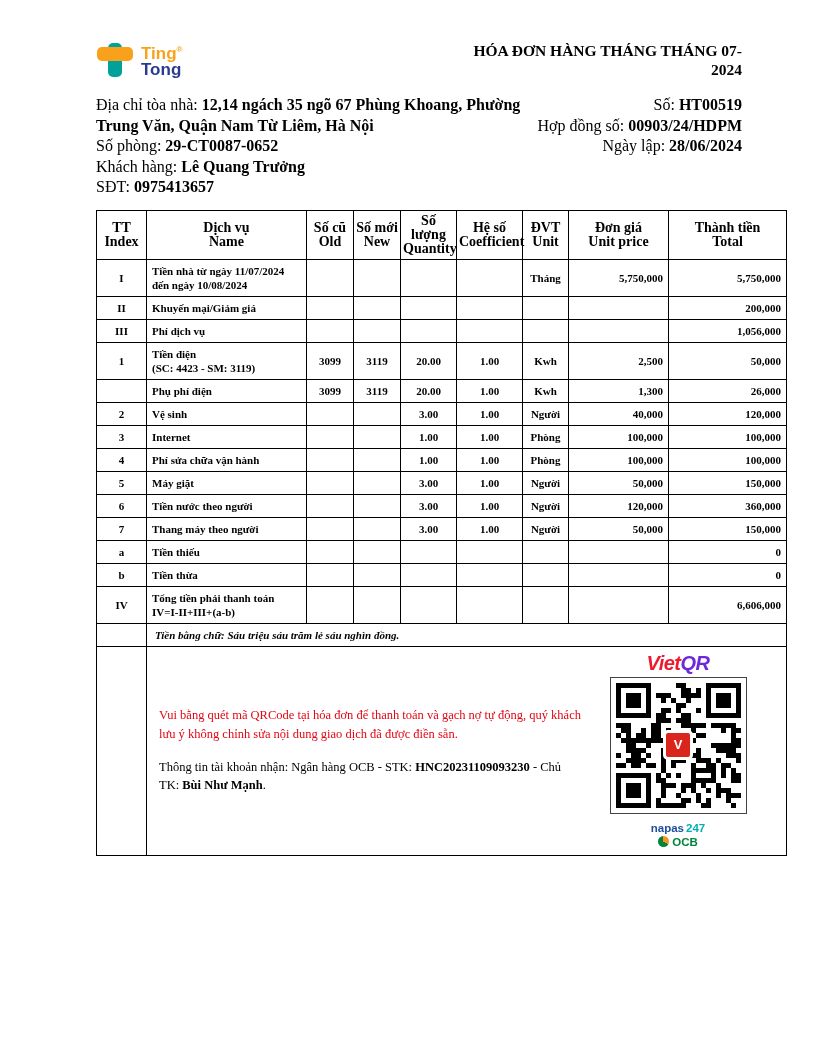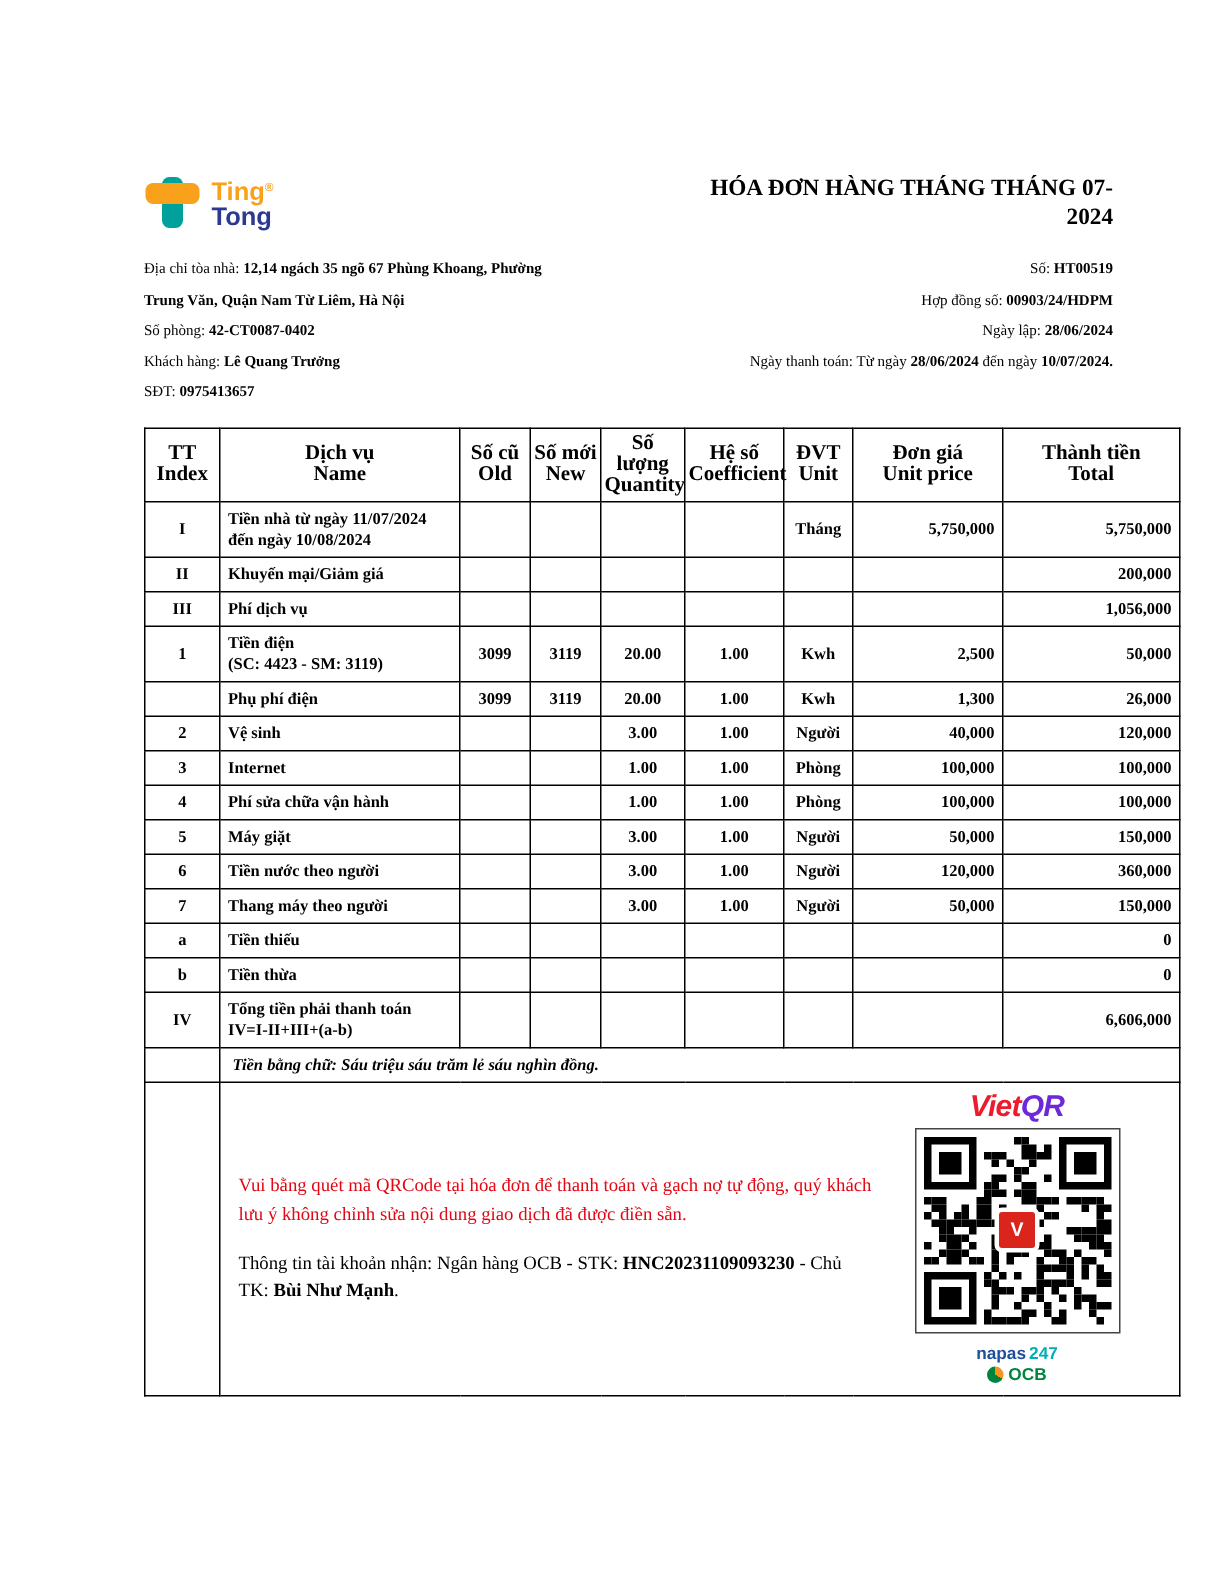--- a/index.html
+++ b/index.html
@@ -1,34 +1,34 @@
 <!DOCTYPE html>
 <html><head>
 <meta charset="utf-8">
 <style>
   html,body{margin:0;padding:0;background:#ffffff;}
   .page{
     width:816px;height:1056px;background:#fff;box-sizing:border-box;
-    padding:116px 30px 0 96px;position:relative;
+    padding:41px 30px 0 96px;position:relative;
     font-family:"Liberation Serif",serif;color:#000;
   }
   
   .header{display:flex;justify-content:space-between;align-items:flex-start;}
   .logo{display:flex;align-items:center;gap:7px;}
   .logo-icon{position:relative;width:38px;height:38px;flex:0 0 auto;}
   .bar-v{position:absolute;left:12px;top:2px;width:14px;height:34px;background:#00A09B;border-radius:5px;}
   .bar-h{position:absolute;left:1px;top:6px;width:36px;height:14px;background:#F9A11B;border-radius:5px;}
   .logo-text{font-family:"Liberation Sans",sans-serif;font-weight:700;font-size:17px;line-height:16px;}
   .ting{color:#F9A11B;}
   .reg{color:#F9A11B;font-size:8px;vertical-align:super;}
   .tong{color:#2B3990;}
   .title{text-align:right;padding-right:44px;font-weight:700;font-size:15.5px;line-height:19px;}
   
   .info{margin-top:16px;}
-  .irow{display:flex;justify-content:space-between;font-size:10px;line-height:20.5px;}
+  .irow{display:flex;justify-content:space-between;font-size:16px;line-height:20.5px;}
   .irow .right{padding-right:44px;text-align:center;}
   
   table.inv{border-collapse:collapse;margin-top:12px;width:690px;table-layout:fixed;}
   .inv th,.inv td{border:1px solid #000;}
   .inv th{font-size:14px;font-weight:700;text-align:center;padding:3px 2px;white-space:pre-line;line-height:14px;}
   .inv td{font-size:11px;font-weight:700;padding:4px 5px;line-height:14px;vertical-align:middle;box-sizing:border-box;}
   .a-c{text-align:center}.a-l{text-align:left}.a-r{text-align:right}
   .name-cell{white-space:pre-line;}
   .words{font-weight:400;font-style:italic;padding:4px 8px !important;}
   .words b{font-style:italic;}
@@ -82,26 +82,25 @@
   <div class="info">
     <div class="irow">
       <div class="left"><span>Địa chỉ tòa nhà: </span><b>12,14 ngách 35 ngõ 67 Phùng Khoang, Phường</b></div>
       <div class="right"><span>Số: </span><b>HT00519</b></div>
     </div>
     <div class="irow">
       <div class="left"><span></span><b>Trung Văn, Quận Nam Từ Liêm, Hà Nội</b></div>
       <div class="right"><span>Hợp đồng số: </span><b>00903/24/HDPM</b></div>
     </div>
     <div class="irow">
-      <div class="left"><span>Số phòng: </span><b>42-CT0087-0402</b></div>
+      <div class="left"><span>Số phòng: </span><b>29-CT0087-0652</b></div>
       <div class="right"><span>Ngày lập: </span><b>28/06/2024</b></div>
     </div>
     <div class="irow">
       <div class="left"><span>Khách hàng: </span><b>Lê Quang Trưởng</b></div>
-      <div class="right"><span>Ngày thanh toán: Từ ngày </span><b>28/06/2024</b><span> đến ngày </span><b>10/07/2024.</b></div>
     </div>
     <div class="irow">
       <div class="left"><span>SĐT: </span><b>0975413657</b></div>
       <div class="right"></div>
     </div>
   </div>
 
   <table class="inv">
     <colgroup>
       <col style="width:50px">

